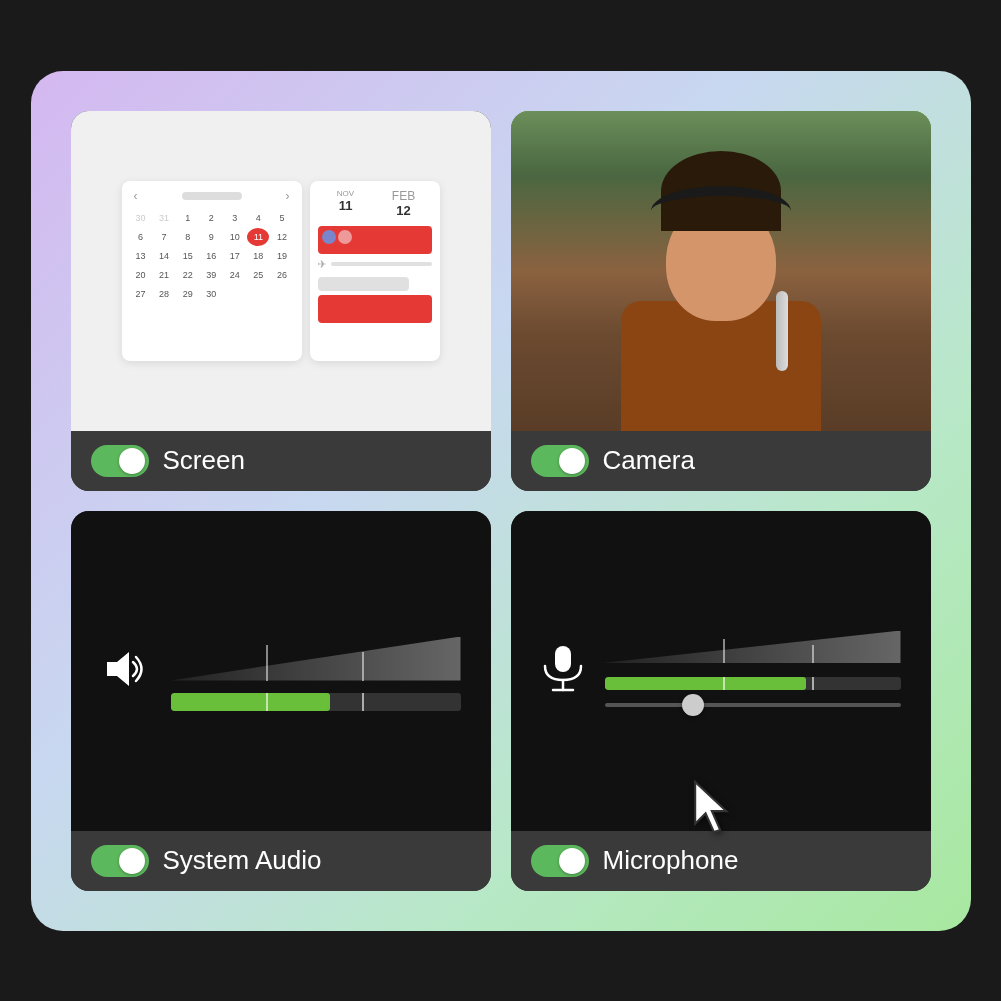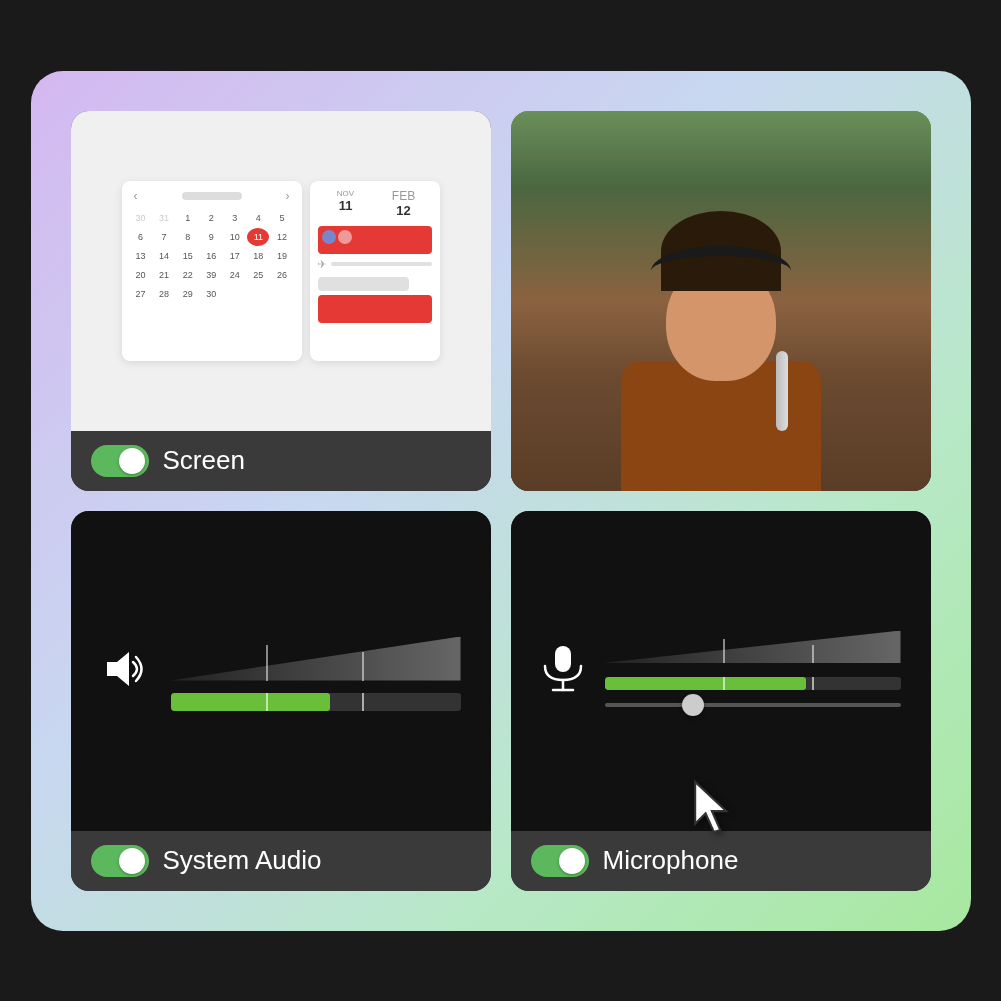--- a/index.html
+++ b/index.html
@@ -503,20 +503,26 @@
 
       <div class="cam-shirt"></div>
       <div class="cam-head">
         <div class="cam-smile"></div>
       </div>
       <div class="cam-hair"></div>
       <div class="cam-headphones"></div>
 
       <div style="position:absolute;bottom:60px;left:calc(50% + 55px);width:12px;height:80px;background:linear-gradient(to right,#bbb,#ddd);border-radius:6px;"></div>
     </div>
+    <div class="card-footer">
+      <div class="toggle">
+        <div class="toggle-knob"></div>
+      </div>
+      <span class="card-label">Camera</span>
+    </div>
   </div>
 
   <div class="card">
     <div class="audio-card-preview">
 
       <div style="color:white;flex-shrink:0;">
         <svg width="50" height="50" viewBox="0 0 50 50" fill="white">
           <polygon points="6,18 16,18 28,8 28,42 16,32 6,32" fill="white"></polygon>
           <path d="M32,18 Q40,25 32,32" stroke="white" stroke-width="2.5" fill="none" stroke-linecap="round"></path>
           <path d="M35,13 Q46,25 35,37" stroke="white" stroke-width="2.5" fill="none" stroke-linecap="round"></path>

